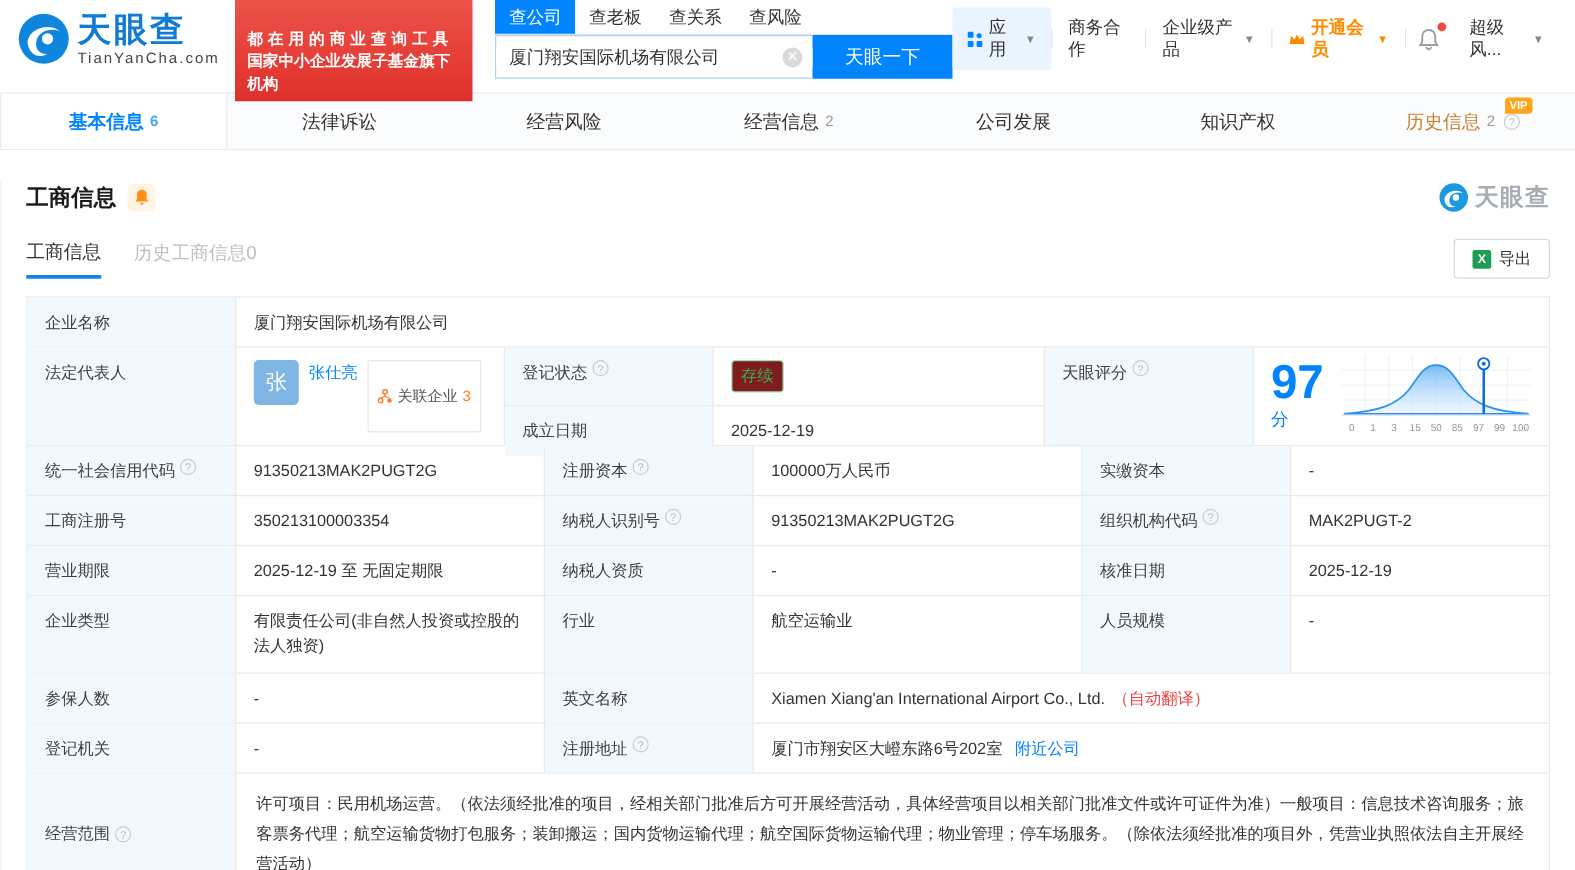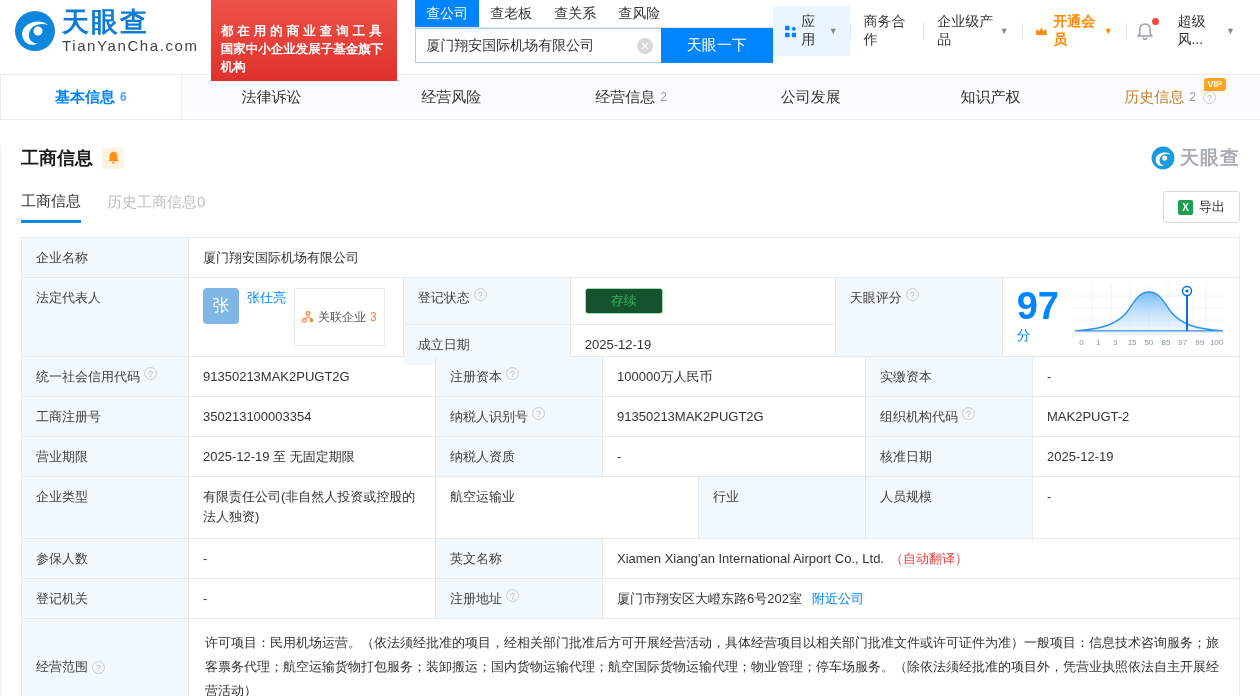--- a/index.html
+++ b/index.html
@@ -4,21 +4,21 @@
 <style>
   * { box-sizing: border-box; margin: 0; padding: 0; }
   html,body { width: 1260px; height: 696px; overflow: hidden; background: #fff;
     font-family: "Liberation Sans", "DejaVu Sans", sans-serif; color: #333; font-size: 13px; }
 
   
   .topbar { display: flex; align-items: center; height: 62px; padding: 0 12px 0 14px; background: #fff; }
   .logo { display: flex; align-items: center; gap: 6px; cursor: pointer; }
   .logo-text { display: flex; flex-direction: column; line-height: 1; }
   .logo-cn { font-size: 27px; font-weight: bold; color: #0f7bd4; letter-spacing: 2px; }
-  .logo-en { font-size: 15px; color: #444; letter-spacing: 1.6px; margin-top: 2px; }
+  .logo-en { font-size: 12px; color: #444; letter-spacing: 1.6px; margin-top: 2px; }
   .promo { margin-left: 12px; background: linear-gradient(180deg,#f05a4f,#df302b); color: #fff;
     padding: 5px 10px; line-height: 1.45; font-size: 12.5px; font-weight: bold; }
   .promo .l1 { letter-spacing: 4px; margin-top: 36px; }
   .search { margin-left: 18px; width: 402px; }
   .stabs { display: flex; align-items: flex-end; border-bottom: 1px solid #e4e4e4; }
   .stab { padding: 6px 11px 4px; font-size: 14px; color: #333; cursor: pointer; }
   .stab.active { background: #0084ff; color: #fff; }
   .srow { display: flex; margin-top: 0; height: 35px; }
   .sinput { flex: 1; position: relative; border: 1px solid #abd3f3; border-right: none; display: flex; align-items: center; }
   .sinput input { border: none; outline: none; width: 100%; font-size: 14px; color: #333; padding: 0 30px 0 10px;
@@ -73,22 +73,22 @@
   .cell { padding: 10px 14px; display: flex; border-right: 1px solid #e9e9e9; line-height: 1.55; }
   .cell:last-child { border-right: none; }
   .lbl { background: #f2f9fe; color: #404040; flex: none; }
   .w1 { width: 167px; } .w2 { width: 247px; } .w3 { width: 167px; } .w4 { width: 263px; }
   .w5 { width: 167px; } .w6 { flex: 1; }
   .grow { flex: 1; }
   .mid2 { display: flex; flex-direction: column; flex: none; width: 432px; border-right: 1px solid #e9e9e9; }
   .mid2 .subrow { display: flex; flex: 1; }
   .mid2 .subrow:first-child { border-bottom: 1px solid #e9e9e9; }
   .mid2 .cell:last-child { border-right: none; }
-  .tag-green { color: #33ae5c; background: #14532d; border: 1px solid #9edfb5; border-radius: 3px;
-    padding: 2px 25px; font-size: 13px; }
+  .tag-green { color: #33ae5c; background: #7f1d1d; border: 1px solid #9edfb5; border-radius: 3px;
+    padding: 2px 7px; font-size: 13px; }
   .avatar { width: 36px; height: 36px; border-radius: 4px; background: #7fb6e3; color: #fff; font-size: 17px;
     display: flex; align-items: center; justify-content: center; flex: none; cursor: pointer; }
   .blue-link { color: #0084ff; cursor: pointer; text-decoration: none; }
   .rel-badge { display: flex; align-items: center; gap: 4px; border: 1px solid #e8e8e8; border-radius: 2px;
     padding: 2px 7px; font-size: 12px; color: #555; cursor: pointer; background: #fff; }
   .rel-badge b { color: #ff7d2c; font-weight: normal; }
   .note-gray { color: #ef4444; margin-left: 6px; }
   .score-cell { display: flex; align-items: center; gap: 14px; padding: 6px 14px; }
   .score-num { color: #0084ff; font-size: 38px; font-weight: bold; line-height: 1; }
   .score-unit { color: #0084ff; font-size: 14px; }
@@ -399,25 +399,25 @@
         </div>
     </div>
 
     <div class="trow" style="height:62px;">
       <div class="cell lbl w1">
           <span>企业类型</span>
         </div>
       <div class="cell w2">
           <span>有限责任公司(非自然人投资或控股的法人独资)</span>
         </div>
+      <div class="cell lbl w3">
+          <span>行业</span>
+        </div>
       <div class="cell w4">
           <span>航空运输业</span>
-        </div>
-      <div class="cell lbl w3">
-          <span>行业</span>
         </div>
       <div class="cell lbl w5">
           <span>人员规模</span>
         </div>
       <div class="cell w6">
           <span>-</span>
         </div>
     </div>
 
     <div class="trow" style="height:40px;">

